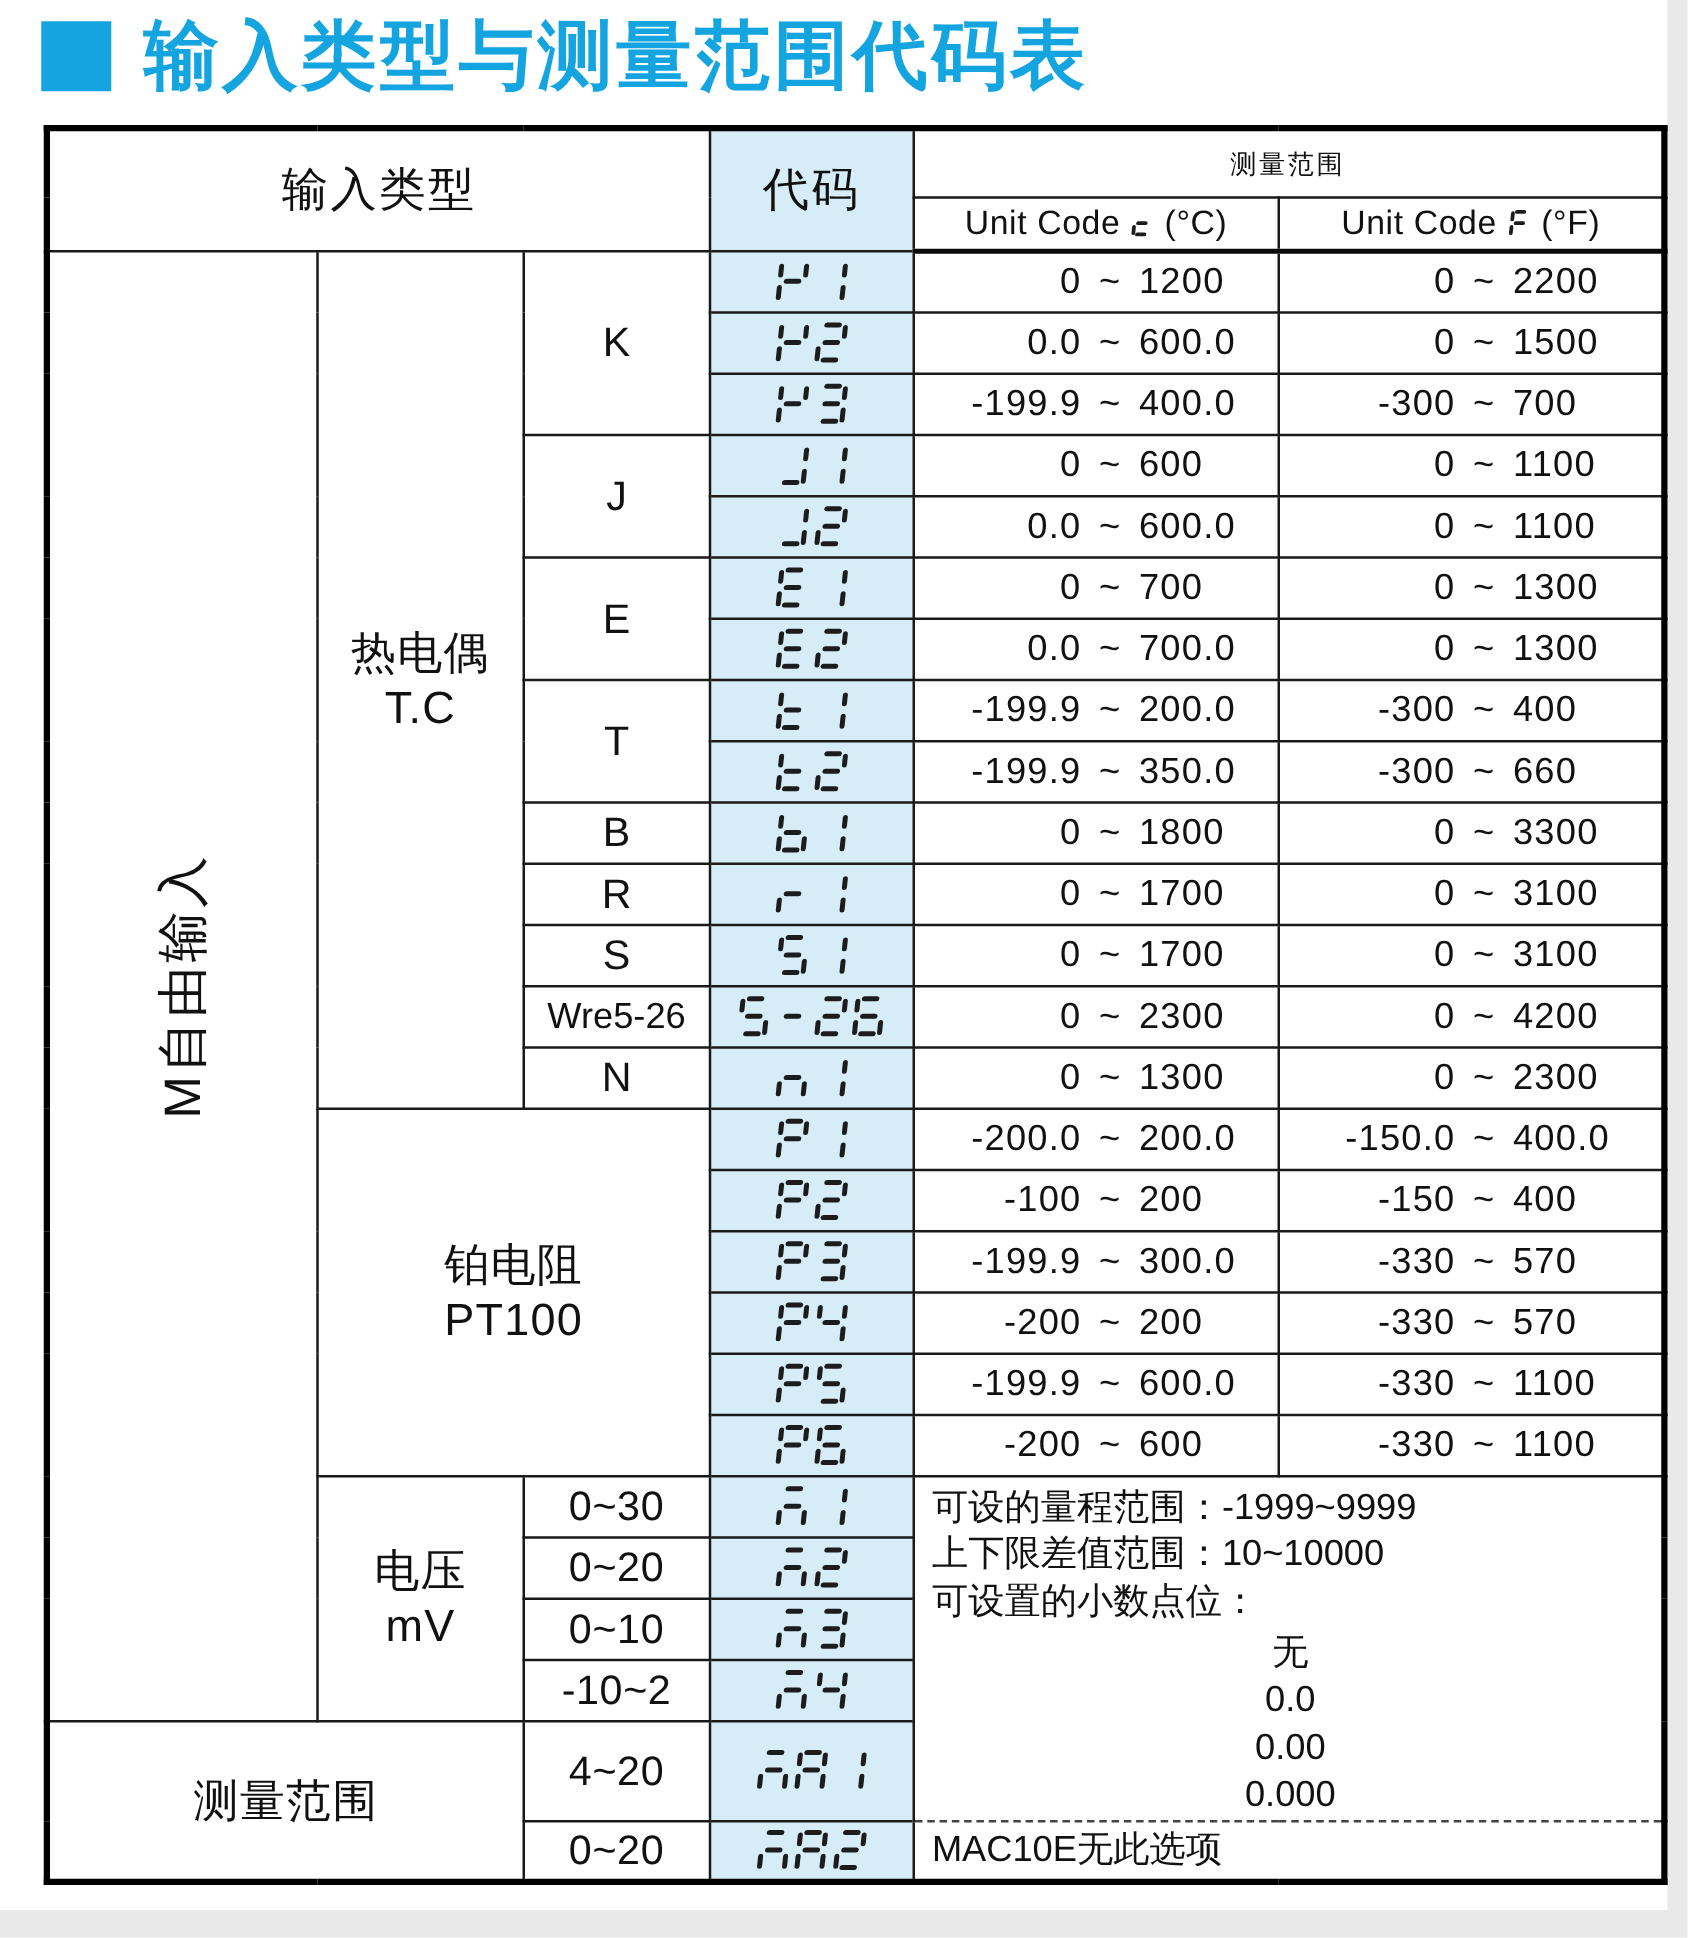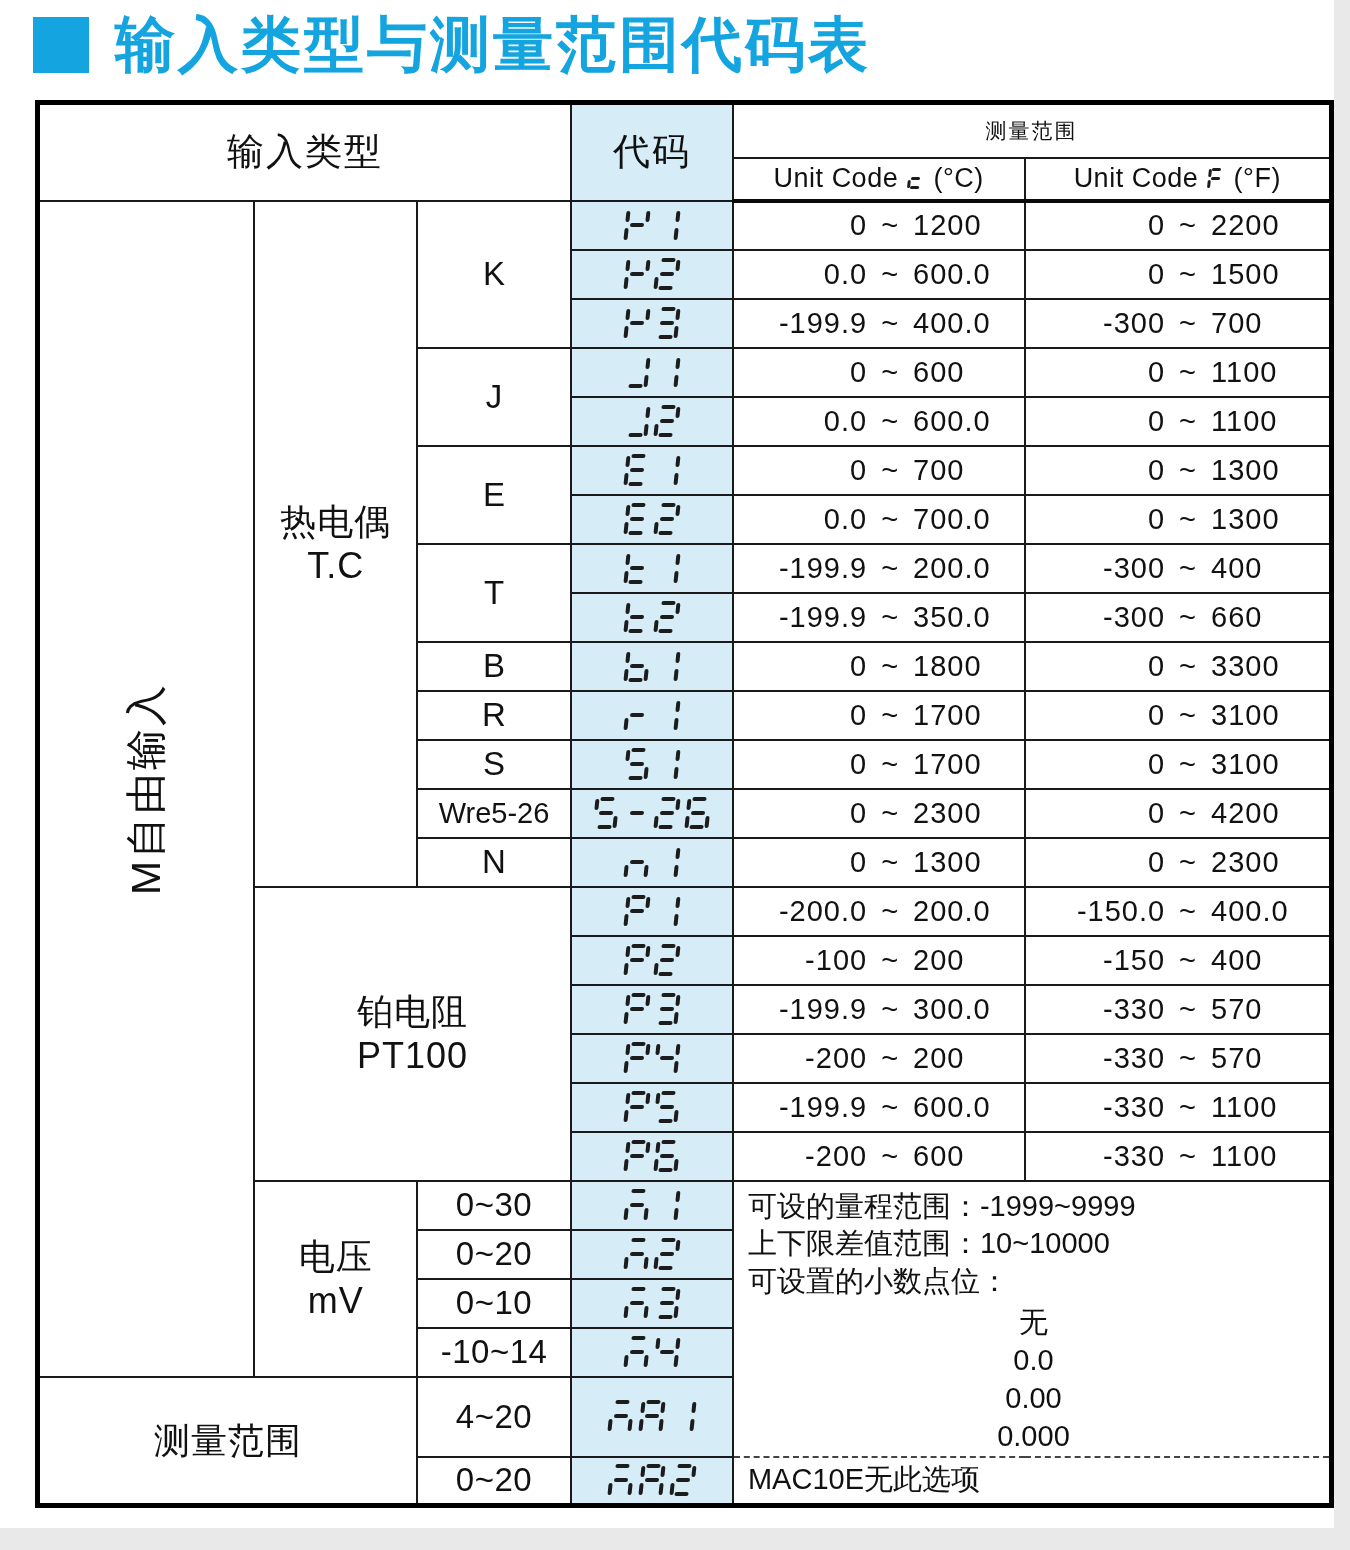--- a/index.html
+++ b/index.html
@@ -803,21 +803,21 @@
               <span class="seg-char" style="width: 23.8px; height: 32.3px;">
                 <i style="left: 4.675px; top: 0px; width: 14.45px; height: 4.25px; border-radius: 2.55px;"></i>
                 <i style="left: 19.55px; top: 1.7px; width: 4.25px; height: 11.475px; border-radius: 2.55px;"></i>
                 <i style="left: 4.675px; top: 14.025px; width: 14.45px; height: 4.25px; border-radius: 2.55px;"></i>
                 <i style="left: 19.55px; top: 19.125px; width: 4.25px; height: 11.475px; border-radius: 2.55px;"></i>
                 <i style="left: 4.675px; top: 28.05px; width: 14.45px; height: 4.25px; border-radius: 2.55px;"></i>
               </span>
             </span></td>
       </tr>
       <tr class="dr">
-        <td class="subcell">-10~14</td>
+        <td class="subcell">-10~2</td>
         <td class="code-bg"><span class="seg-wrap" style="gap: 6.8px;">
               <span class="seg-char" style="width: 23.8px; height: 32.3px;">
                 <i style="left: 4.675px; top: 0px; width: 14.45px; height: 4.25px; border-radius: 2.55px;"></i>
                 <i style="left: 0px; top: 19.125px; width: 4.25px; height: 11.475px; border-radius: 2.55px;"></i>
                 <i style="left: 4.675px; top: 14.025px; width: 14.45px; height: 4.25px; border-radius: 2.55px;"></i>
                 <i style="left: 19.55px; top: 19.125px; width: 4.25px; height: 11.475px; border-radius: 2.55px;"></i>
               </span>
               <span class="seg-char" style="width: 23.8px; height: 32.3px;">
                 <i style="left: 0px; top: 1.7px; width: 4.25px; height: 11.475px; border-radius: 2.55px;"></i>
                 <i style="left: 4.675px; top: 14.025px; width: 14.45px; height: 4.25px; border-radius: 2.55px;"></i>

